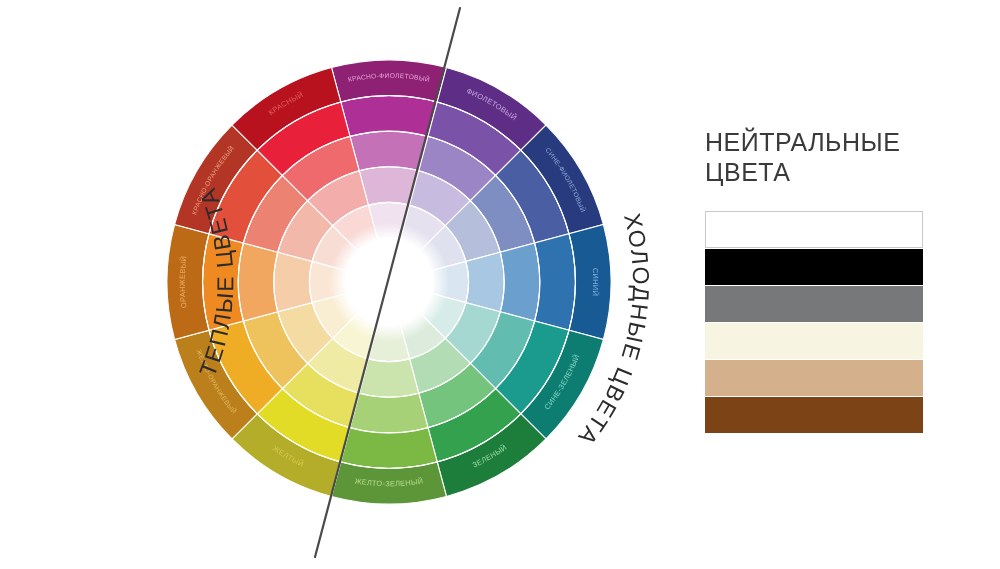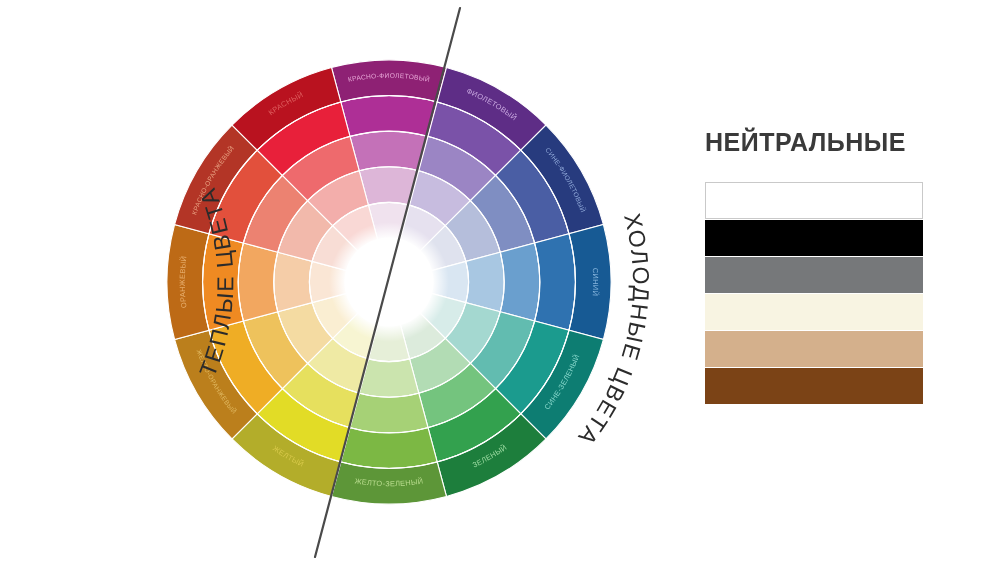--- a/index.html
+++ b/index.html
@@ -26,21 +26,21 @@
     top: 128px;
     width: 225px;
   }
   .neutral-title {
     font-family: "Liberation Sans", sans-serif;
     font-size: 25px;
     letter-spacing: 0.5px;
     color: #3a3a3a;
     line-height: 1.18;
     margin: 0 0 24px 0;
-    font-weight: 700;
+    font-weight: 400;
   }
   .swatch-stack {
     width: 218px;
     display: flex;
     flex-direction: column;
   }
   .swatch {
     width: 100%;
     height: 36px;
     display: block;
@@ -174,20 +174,21 @@
     <text id="coolText" font-size="23" fill="#2b2b2b" letter-spacing="1.5">
       <textPath id="coolPath" href="#coolArc" startOffset="50%" text-anchor="middle">ХОЛОДНЫЕ ЦВЕТА</textPath>
     </text>
 
     <line id="divider" stroke-width="2.2" stroke-linecap="round" x1="460" y1="8" x2="315" y2="557" stroke="#4a4a4a"></line>
   </svg>
 
   <div class="neutral-panel">
     <div class="neutral-title">
       <span>НЕЙТРАЛЬНЫЕ</span><br>
+      <span>ЦВЕТА</span>
     </div>
     <div class="swatch-stack" id="swatch-stack">
         <div class="swatch first" style="background: rgb(255, 255, 255);"></div>
         <div class="swatch" style="background: rgb(0, 0, 0);"></div>
         <div class="swatch" style="background: rgb(118, 120, 122);"></div>
         <div class="swatch" style="background: rgb(248, 244, 226);"></div>
         <div class="swatch" style="background: rgb(212, 176, 140);"></div>
         <div class="swatch" style="background: rgb(123, 67, 22);"></div>
       </div>
   </div>

